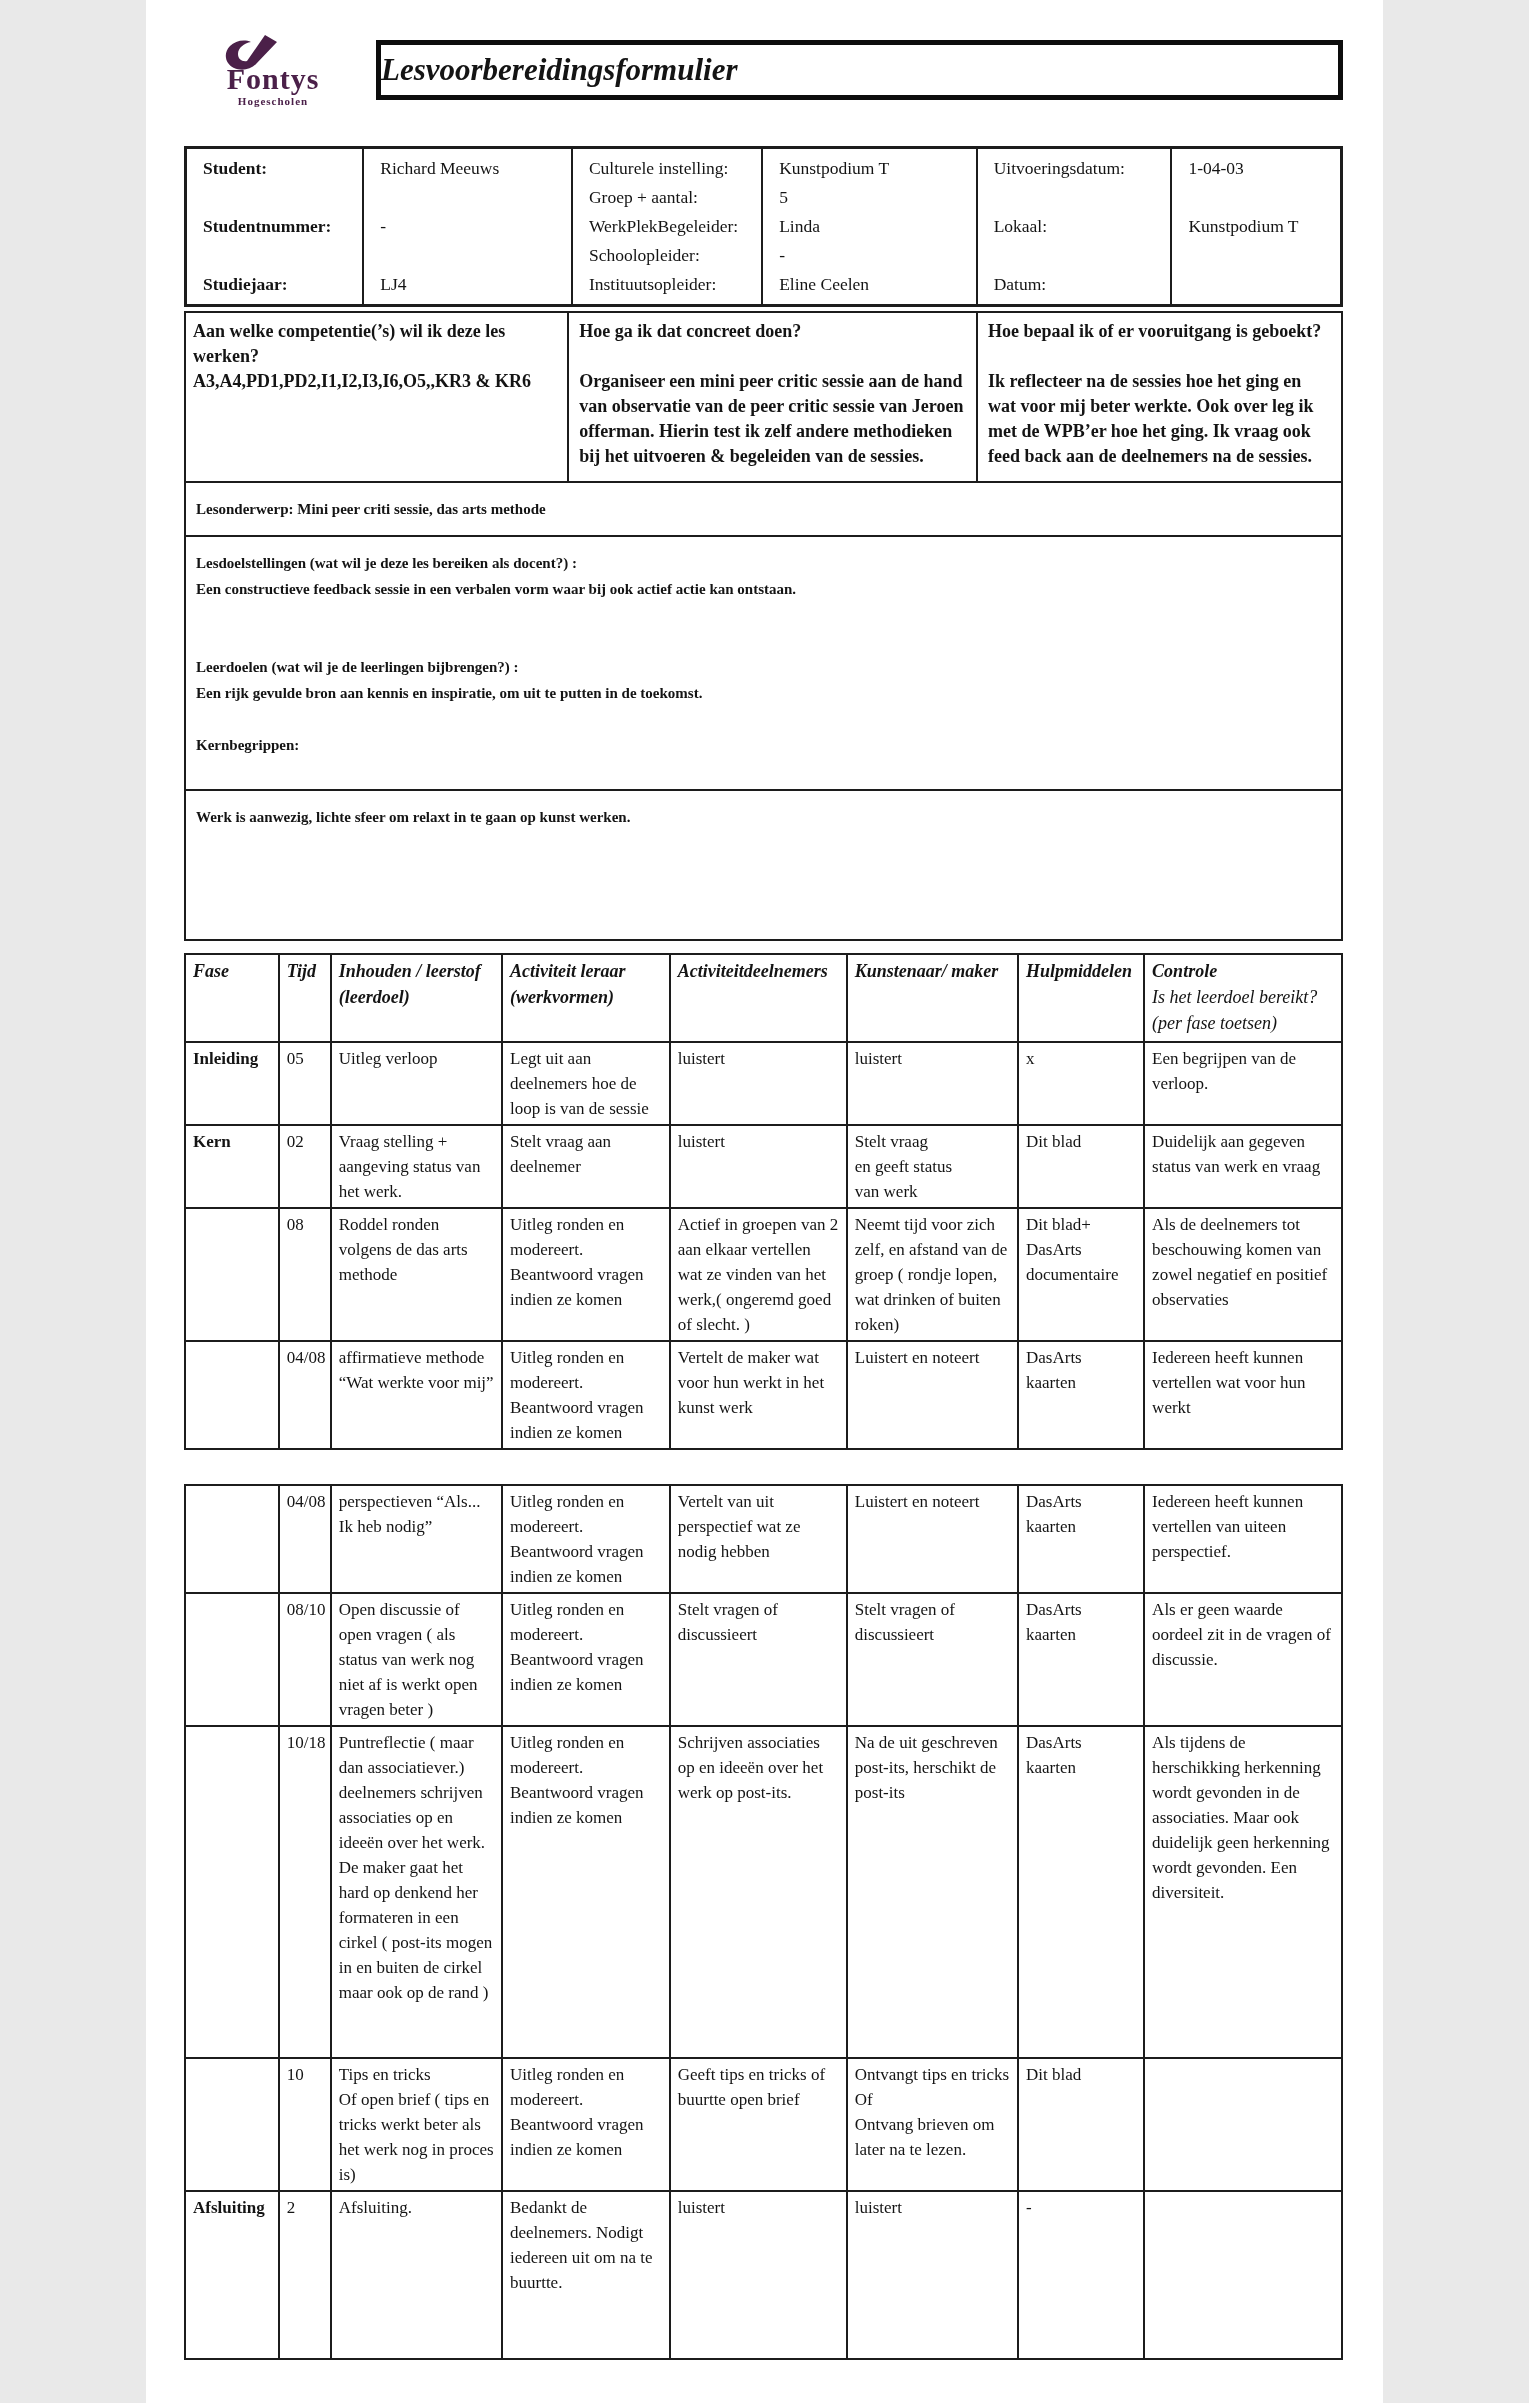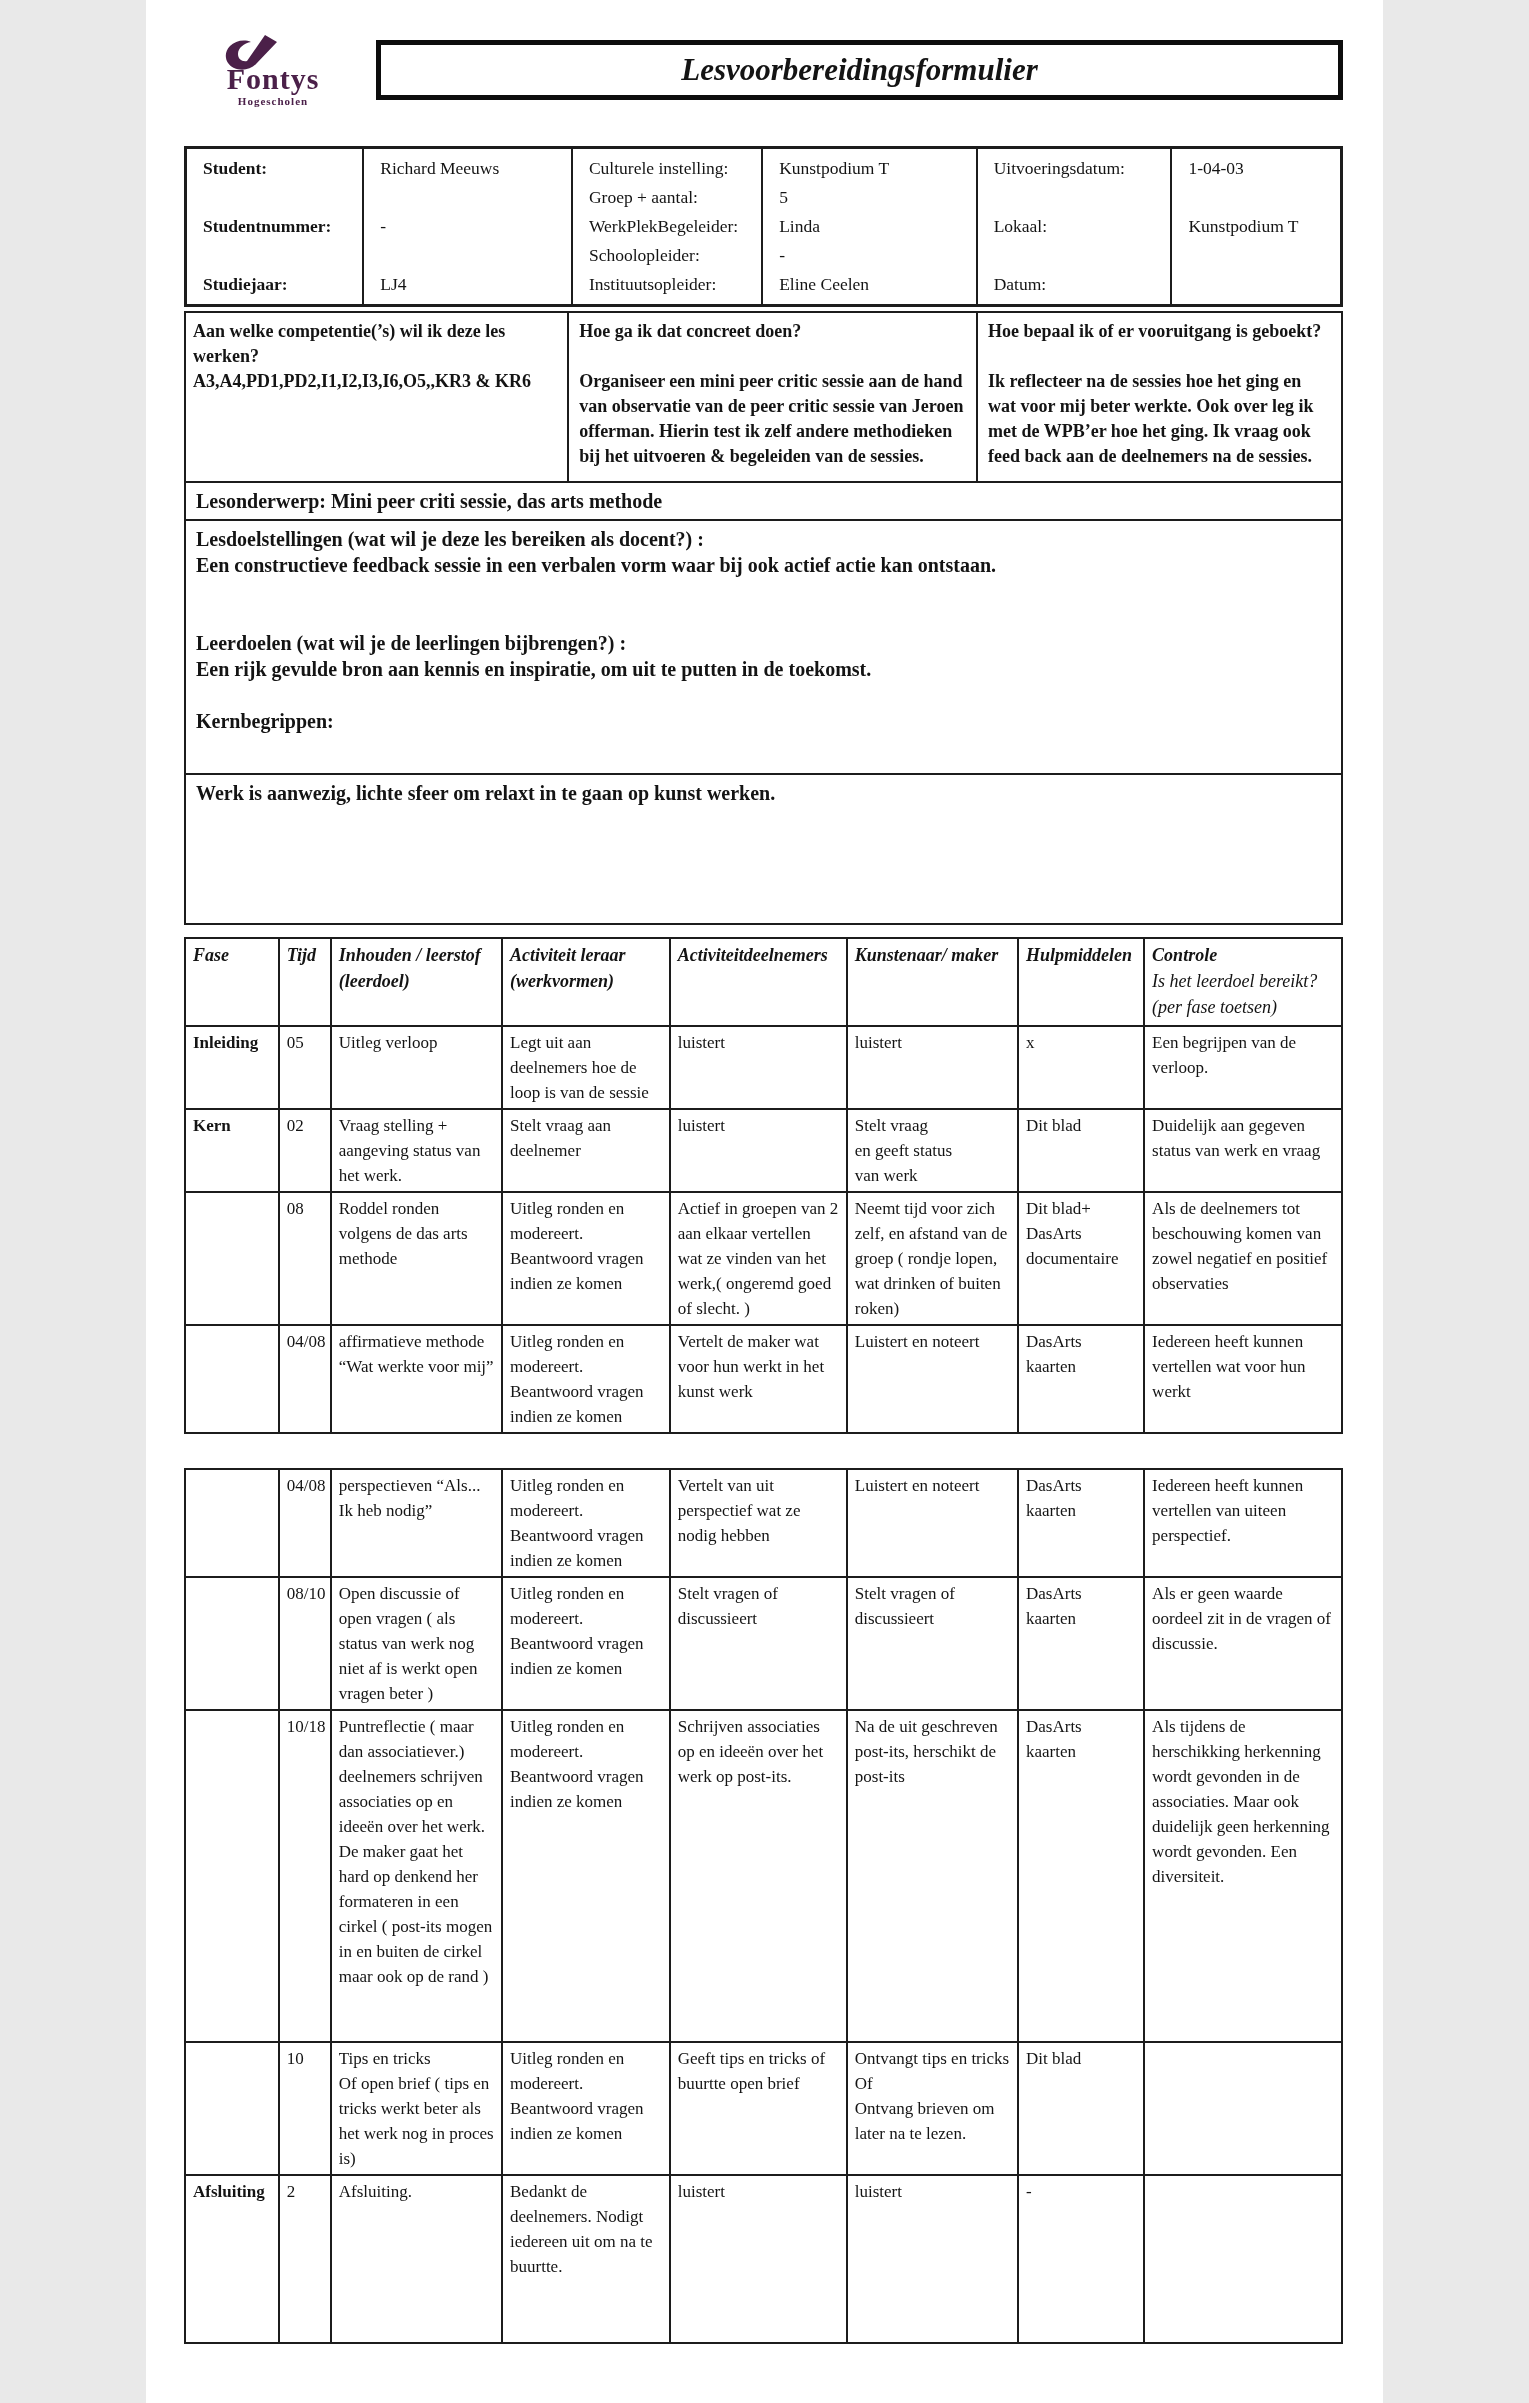--- a/index.html
+++ b/index.html
@@ -8,40 +8,40 @@
     margin:0 auto;padding:30px 40px 0 38px;position:relative;overflow:hidden;
     font-family:"Liberation Serif","DejaVu Serif",serif;color:#141414;
   }
   
   .header-row{display:flex;align-items:flex-start;height:94px;margin-bottom:22px;}
   .logo{width:178px;text-align:center;padding-top:2px;flex:0 0 auto;}
   .logo svg{display:block;margin:0 auto -8px 38px;}
   .logo-word{font-size:30px;font-weight:bold;color:#4b2049;letter-spacing:1px;line-height:30px;}
   .logo-sub{font-size:11px;font-weight:bold;color:#4b2049;letter-spacing:1px;margin-top:1px;}
   .title-box{flex:1;border:5px solid #0d0d0d;height:50px;margin-left:14px;margin-top:10px;
-    display:flex;align-items:center;justify-content:center;background:#fff;}
+    display:flex;align-items:center;background:#fff;}
   .title-text{font-size:31px;font-weight:bold;font-style:italic;}
   
   .info-table{display:grid;grid-template-columns:15.2% 18.1% 16.5% 18.6% 16.9% 14.7%;
     border:3px solid #1c1c1c;}
   .info-col{border-left:2px solid #1c1c1c;padding:5px 16px;min-height:152px;box-sizing:border-box;}
   .info-col:first-child{border-left:none;}
   .info-line{line-height:29px;min-height:29px;font-size:17.5px;white-space:nowrap;}
   .col-bold .info-line{font-weight:bold;}
   
   .comp-row{display:grid;grid-template-columns:33% 35.4% 31.6%;border:2.5px solid #1c1c1c;
     border-top:none;margin-top:4px;}
   .comp-cell{border-left:2px solid #1c1c1c;padding:6px 10px;min-height:168px;box-sizing:border-box;
     font-weight:bold;font-size:18px;line-height:25px;}
   .comp-cell:first-child{border-left:none;padding-left:7px;}
   .comp-row{border-top:2.5px solid #1c1c1c;}
   .comp-gap{height:25px;}
   
-  .sect{border:2.5px solid #1c1c1c;border-top:none;padding:5px 10px;font-weight:bold;
-    font-size:20px;line-height:26px;box-sizing:border-box;}
+  .sect{border:2.5px solid #1c1c1c;border-top:none;padding:13px 10px;font-weight:bold;
+    font-size:15px;line-height:26px;box-sizing:border-box;}
   .sect .txt-line{min-height:26px;}
   .sect-onderwerp{min-height:38px;}
   .sect-doelen{min-height:254px;}
   .sect-begin{min-height:150px;}
   .sect-begin .txt-line{white-space:normal;min-height:26px;}
   
   table.lesson{width:100%;border-collapse:collapse;table-layout:fixed;font-size:17px;}
   table.lesson td,table.lesson th{border:2px solid #1c1c1c;vertical-align:top;
     padding:3px 7px;line-height:25px;box-sizing:border-box;}
   table.lesson th{font-style:italic;font-weight:bold;text-align:left;font-size:18px;height:88px;}

